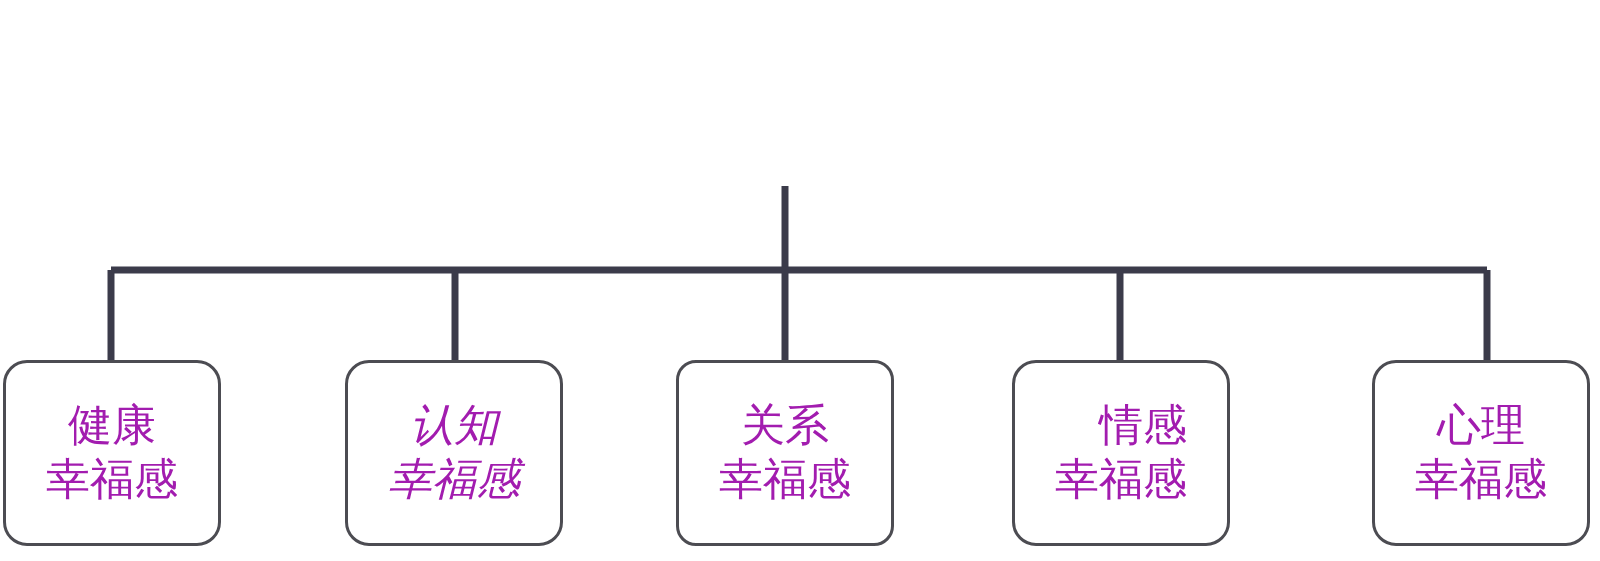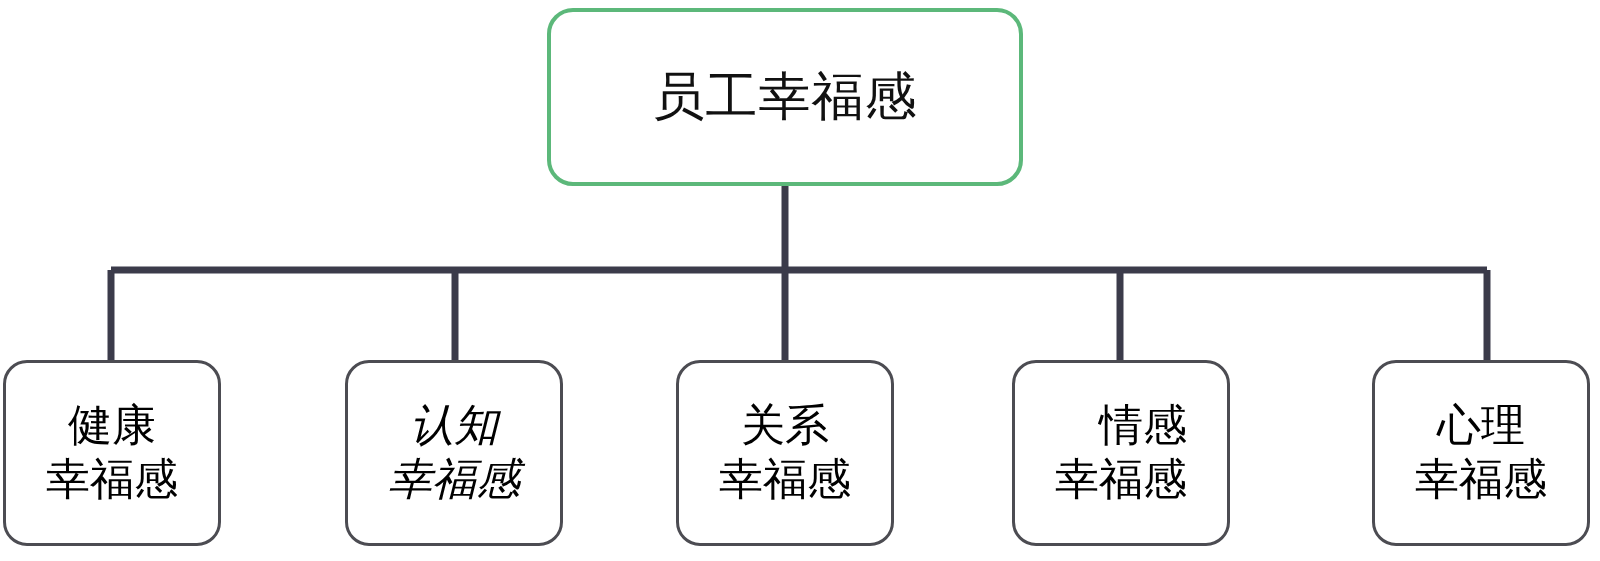--- a/index.html
+++ b/index.html
@@ -51,49 +51,46 @@
   .node-child {
     top: 360px;
     width: 218px;
     height: 186px;
     border: 3px solid #4c4c52;
     border-radius: 24px;
   }
   .node-child .node-label {
     font-size: 44px;
     line-height: 1.22;
-    color: #000000;
+    color: #a21caf;
     white-space: pre-line;
   }
   .child-0 { left: 3px; }
   .child-1 { left: 345px; font-style: italic; }
-  .child-2 { left: 676px; }
+  .child-2 { left: 676px; border-radius: 20px; }
   .child-3 { left: 1012px; text-align: right; }
   .child-4 { left: 1372px; justify-content: center; }
 </style>
 </head>
 <body>
 
 <div id="diagram-canvas">
 
   <svg id="connector-layer" viewBox="0 0 1600 561" width="1600" height="561" xmlns="http://www.w3.org/2000/svg">
     <g fill="none" stroke="#3b3b4a" stroke-width="7" stroke-linecap="butt">
       <path d="M 785 186 L 785 270"></path>
       <path d="M 111 270 L 1487 270"></path>
       <path d="M 111 270 L 111 360"></path>
       <path d="M 455 270 L 455 360"></path>
       <path d="M 785 270 L 785 360"></path>
       <path d="M 1120 270 L 1120 360"></path>
       <path d="M 1487 270 L 1487 360"></path>
     </g>
   </svg>
 
-  <div class="node node-root">
-    <span class="node-label">员工幸福感</span>
-  </div>
 
   <div class="node node-child child-0">
     <span class="node-label">健康
 幸福感</span>
   </div>
 
   <div class="node node-child child-1">
     <span class="node-label">认知
 幸福感</span>
   </div>

